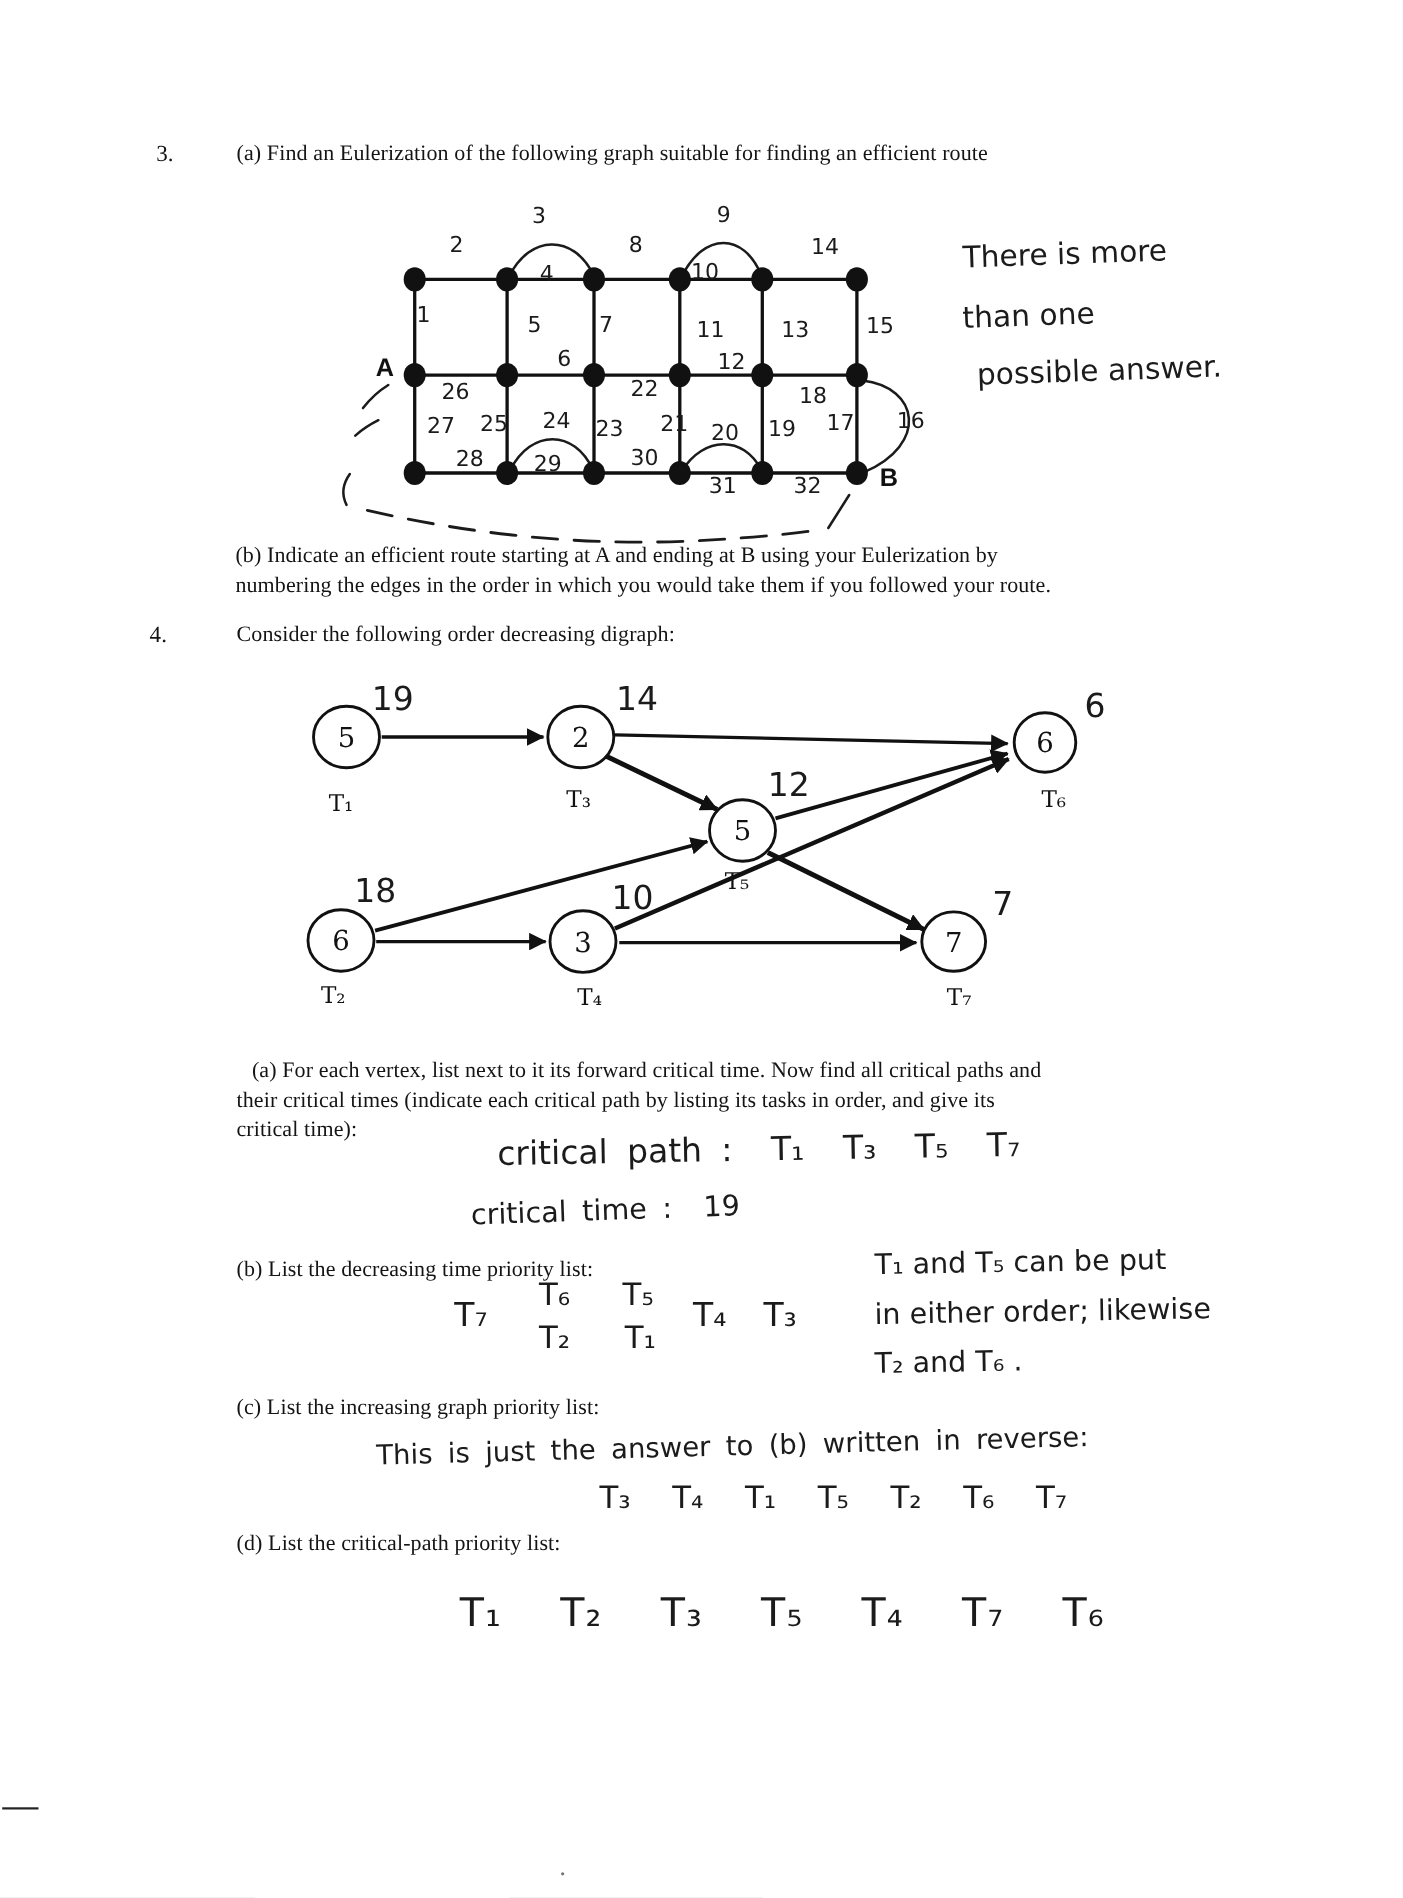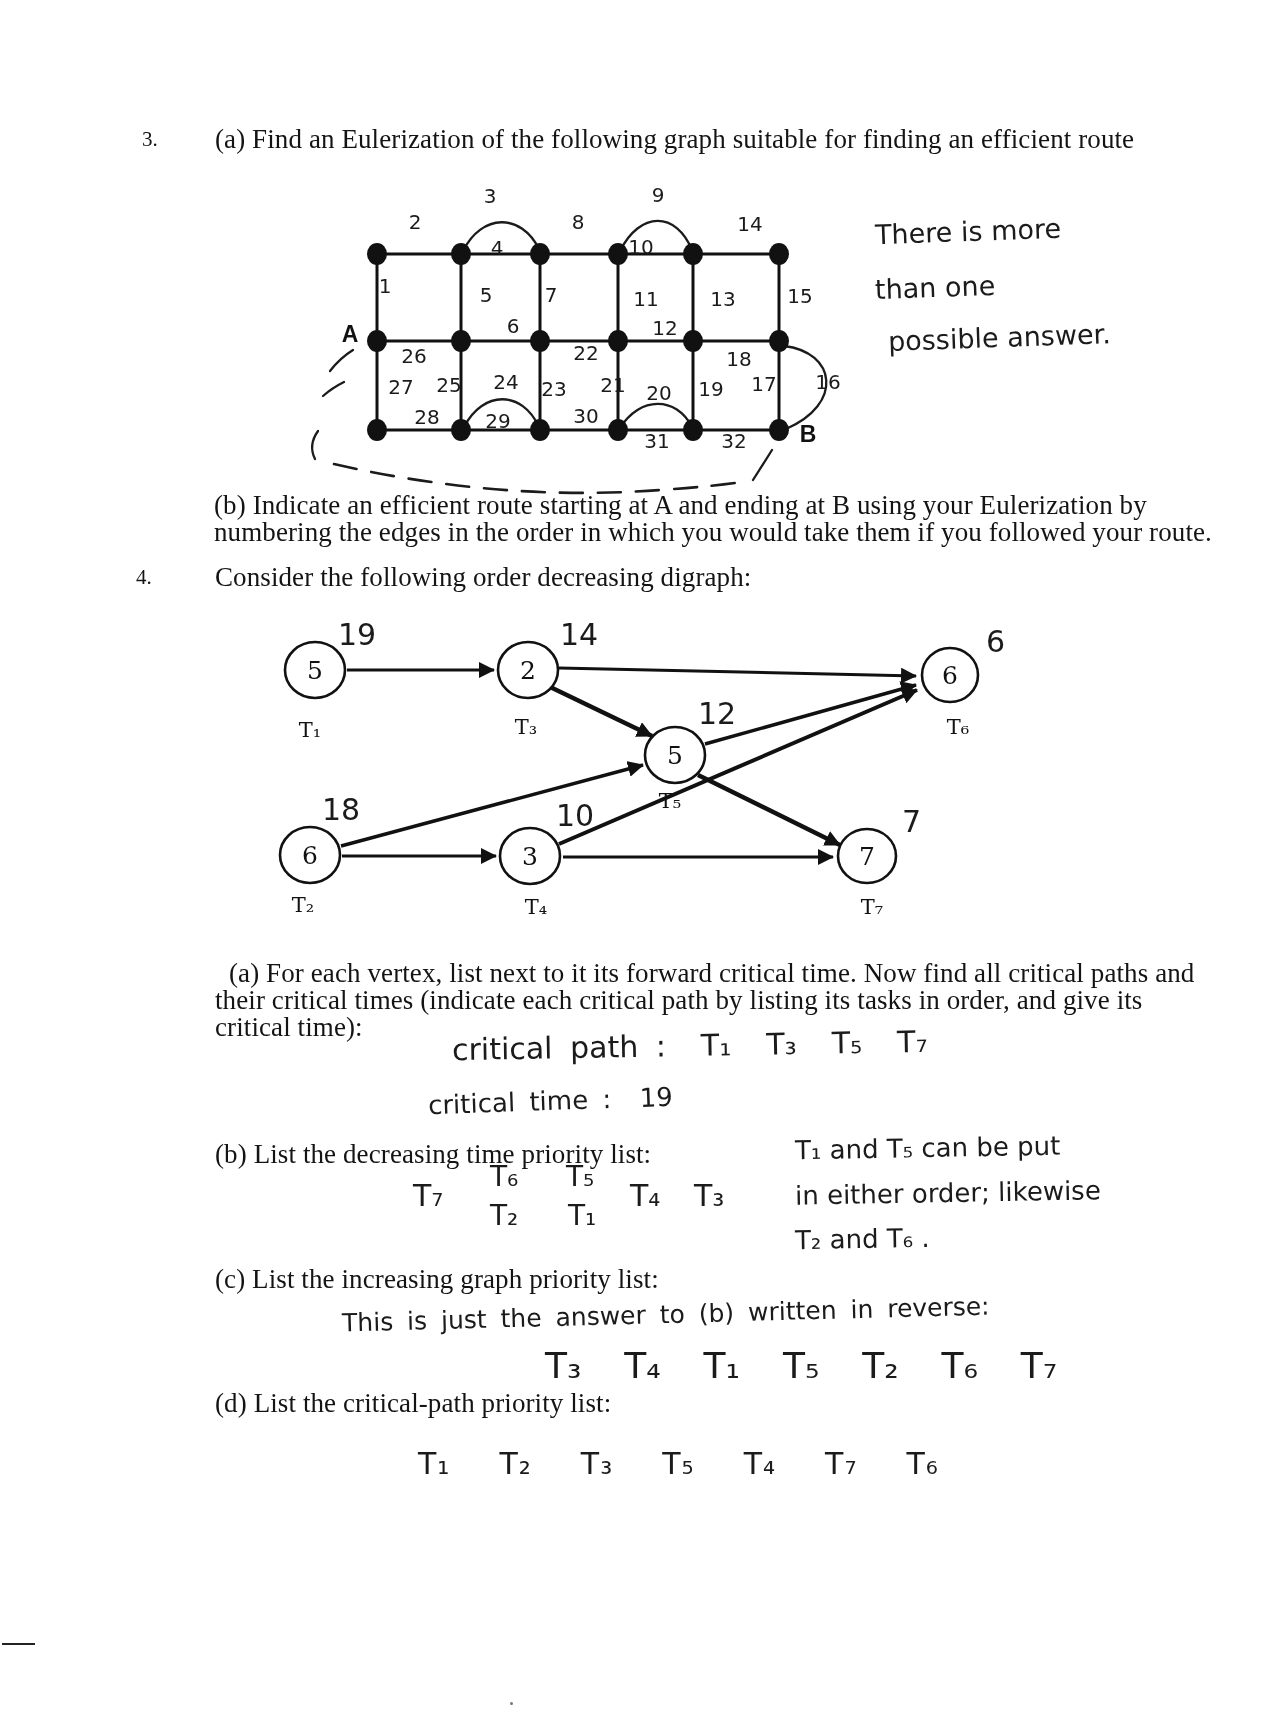--- a/index.html
+++ b/index.html
@@ -2,21 +2,21 @@
 <html><head>
 <meta charset="utf-8">
 <style>
   html,body{margin:0;padding:0;background:#e8e8e8;}
   .page{
     position:relative;width:1275px;height:1725px;background:#ffffff;
     margin:0 auto;overflow:hidden;
     font-family:"Liberation Serif","DejaVu Serif",serif;color:#151515;
   }
   .abs{position:absolute;}
-  .print{font-family:"Liberation Serif","DejaVu Serif",serif;font-size:27px;line-height:27.5px;color:#141414;letter-spacing:.1px;white-space:pre;}
+  .print{font-family:"Liberation Serif","DejaVu Serif",serif;font-size:20px;line-height:27.5px;color:#141414;letter-spacing:.1px;white-space:pre;}
   .qnum{font-size:21px;}
   .hw{font-family:"DejaVu Sans",sans-serif;color:#1b1b1b;white-space:pre;}
   .r-1{transform:rotate(-1deg);}
   .r-2{transform:rotate(-2deg);}
   .r-15{transform:rotate(-1.5deg);}
   svg{position:absolute;overflow:visible;}
   svg text{user-select:none;}
   .pline{stroke:#111;stroke-width:3;fill:none;}
   .dot{fill:#111;}
   .pen{stroke:#1b1b1b;stroke-width:2.3;fill:none;stroke-linecap:round;}
@@ -206,21 +206,21 @@
   <span class="abs hw" style="left:566px;top:1160px;font-size:28px;">T₅</span>
   <span class="abs hw" style="left:568px;top:1199px;font-size:28px;">T₁</span>
   <span class="abs hw" style="left:630px;top:1178px;font-size:30px;">T₄</span>
   <span class="abs hw" style="left:694px;top:1178px;font-size:30px;">T₃</span>
   <div class="abs hw r-1" style="left:795px;top:1133px;font-size:26px;">T₁ and T₅ can be put</div>
   <div class="abs hw r-1" style="left:795px;top:1178px;font-size:26px;">in either order; likewise</div>
   <div class="abs hw r-1" style="left:795px;top:1224px;font-size:26px;">T₂ and T₆ .</div>
 
   <div class="abs print" style="left:215px;top:1266px;">(c) List the increasing graph priority list:</div>
   <div class="abs hw r-15" style="left:342px;top:1300px;font-size:25px;word-spacing:6px;">This is just the answer to (b) written in reverse:</div>
-  <div class="abs hw" style="left:545px;top:1345px;font-size:36px;word-spacing:10px;">T₃  T₄  T₁  T₅  T₂  T₆  T₇</div>
+  <div class="abs hw" style="left:545px;top:1345px;font-size:28px;word-spacing:10px;">T₃  T₄  T₁  T₅  T₂  T₆  T₇</div>
 
   <div class="abs print" style="left:215px;top:1390px;">(d) List the critical-path priority list:</div>
-  <div class="abs hw" style="left:418px;top:1446px;font-size:30px;word-spacing:14px;letter-spacing:1px;">T₁  T₂  T₃  T₅  T₄  T₇  T₆</div>
+  <div class="abs hw" style="left:418px;top:1446px;font-size:36px;word-spacing:14px;letter-spacing:1px;">T₁  T₂  T₃  T₅  T₄  T₇  T₆</div>
 
   <div class="abs mark" style="left:2px;top:1643px;width:33px;height:2px;"></div>
   <div class="abs" style="left:510px;top:1702px;width:3px;height:3px;background:#777;border-radius:50%;"></div>
 
 </div>
 
 </body></html>

